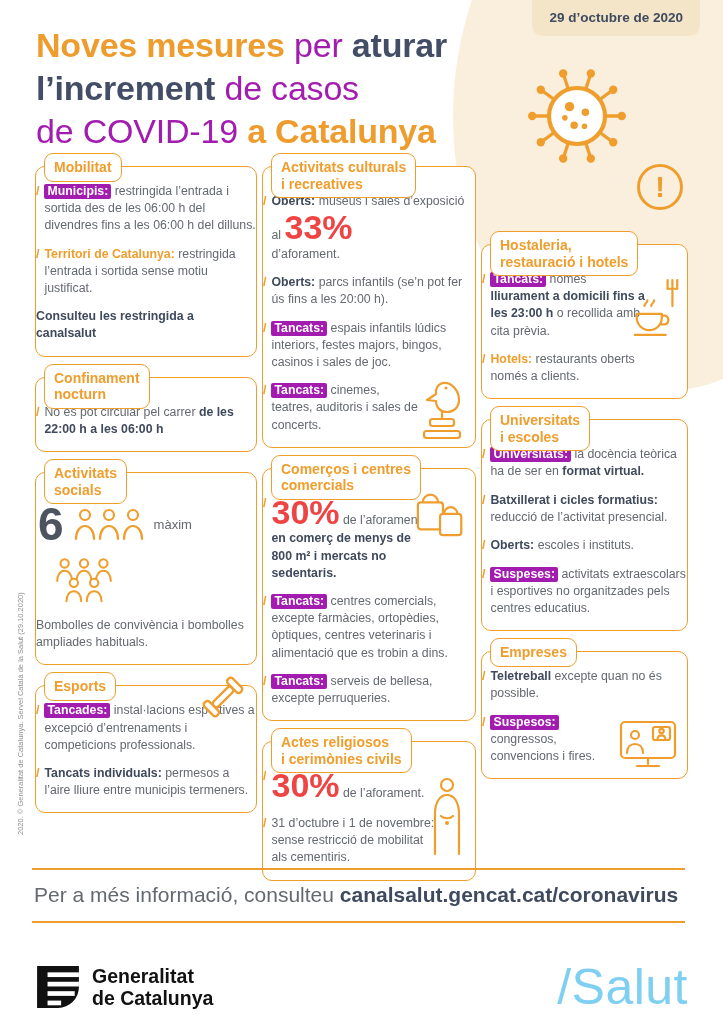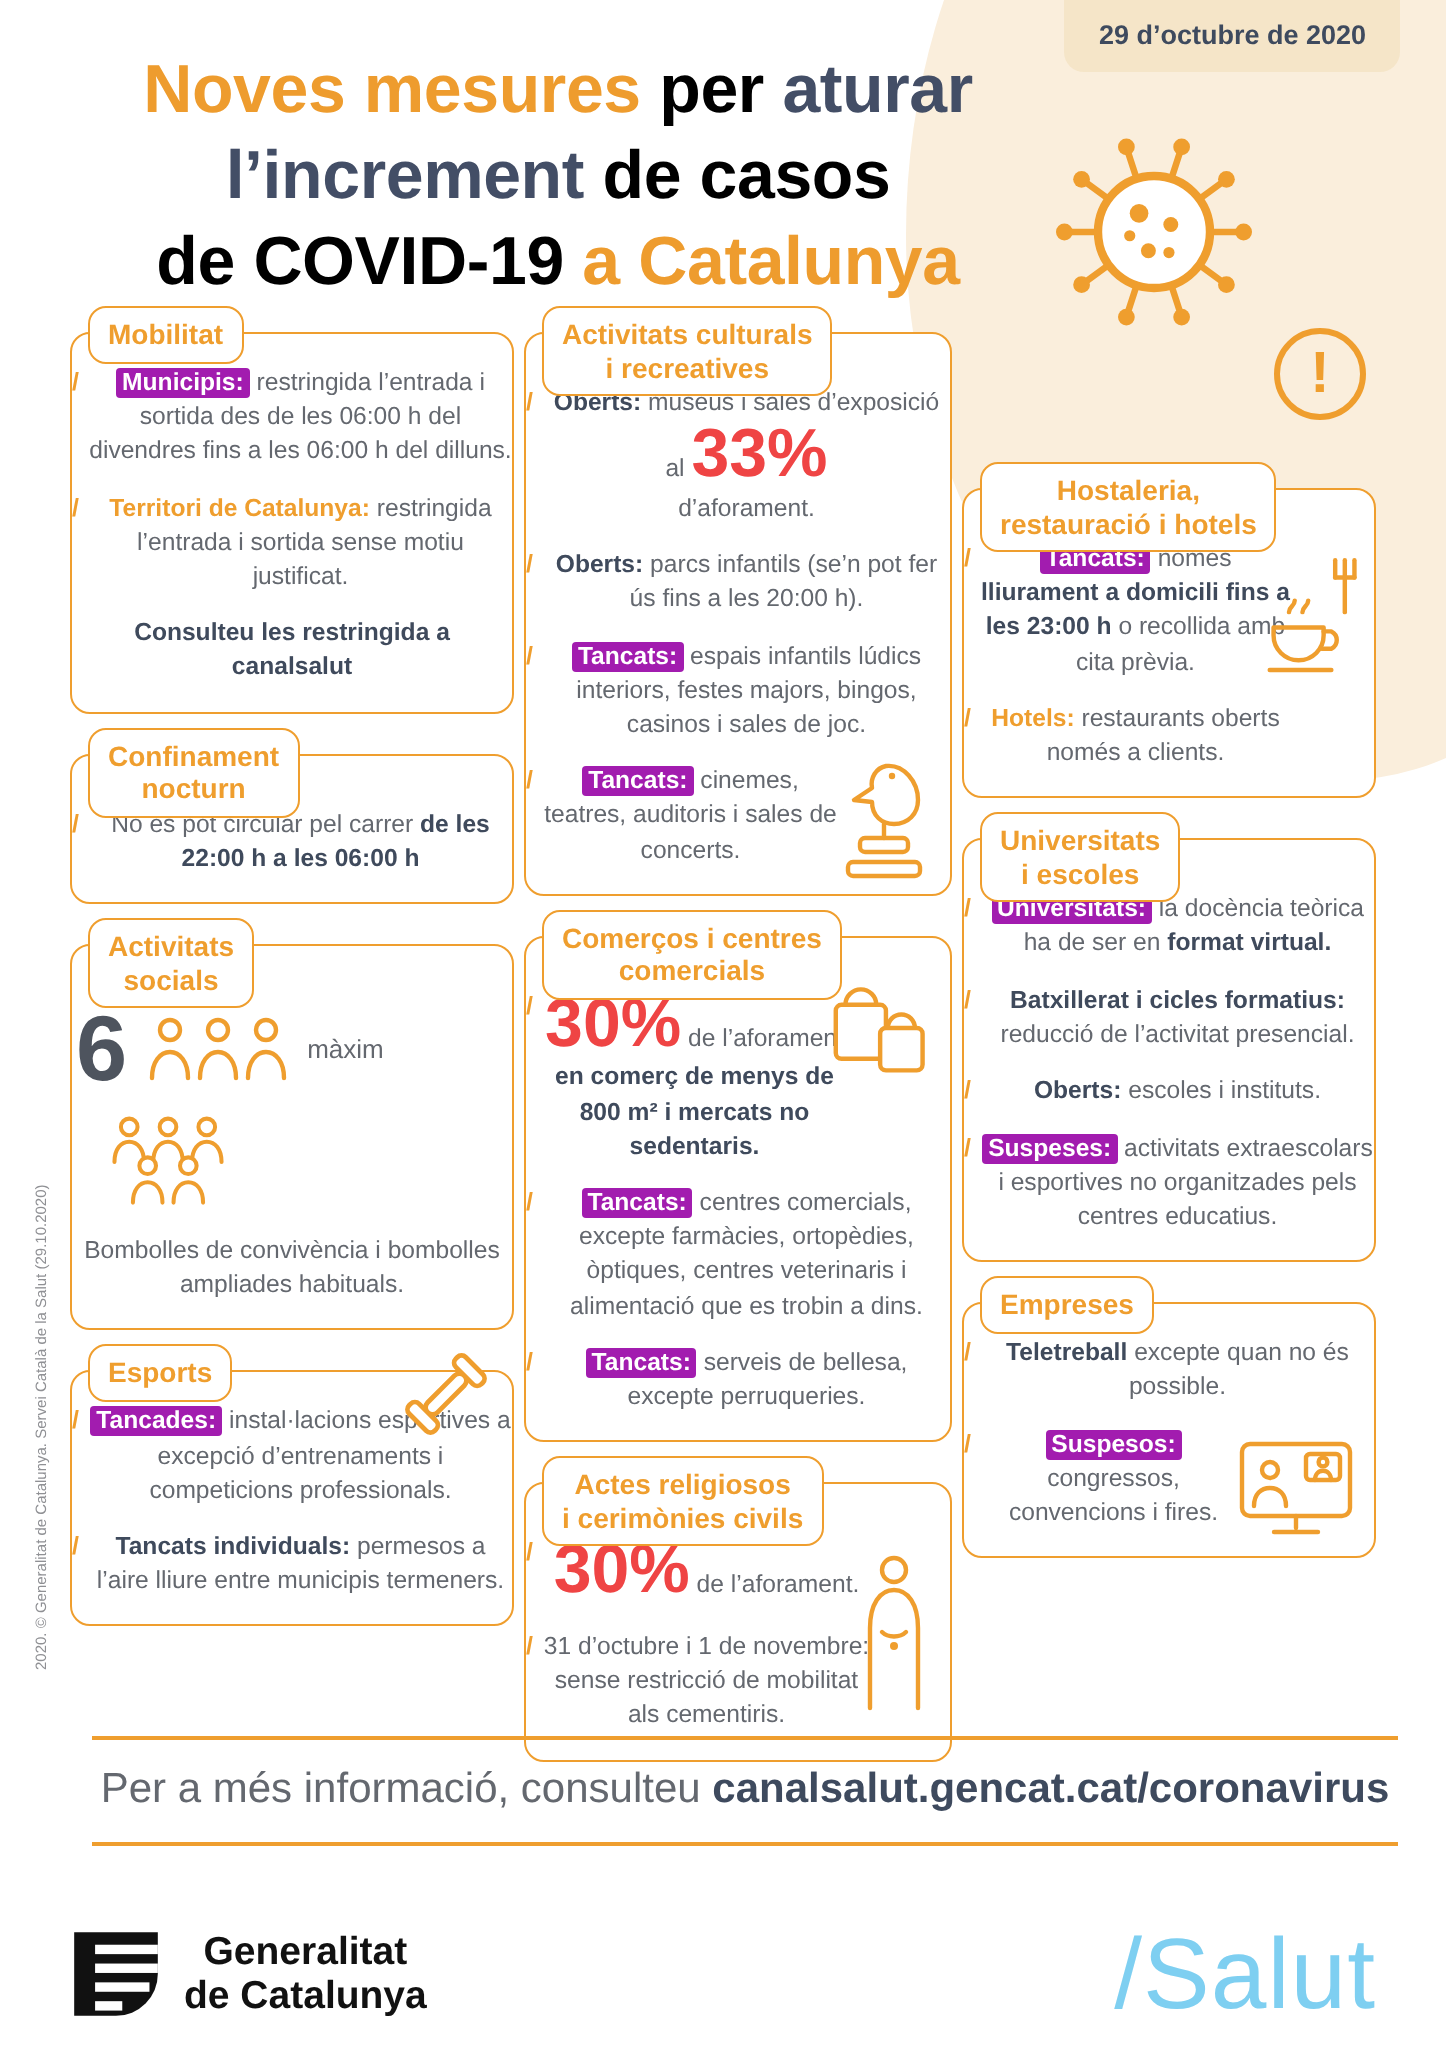--- a/index.html
+++ b/index.html
@@ -1,32 +1,32 @@
 <!DOCTYPE html>
 <html lang="ca"><head>
 <meta charset="utf-8">
 <style>
   * { margin:0; padding:0; box-sizing:border-box; }
   html,body { background:#ffffff; }
   body { font-family:"Liberation Sans", sans-serif; }
-  .page { position:relative; width:723px; height:1024px; background:#fff; overflow:hidden;text-align:center; }
+  .page { position:relative; width:723px; height:1024px; background:#fff; overflow:hidden; }
 
   
   .blob { position:absolute; width:405px; height:545px; right:-135px; top:-155px;
           background:#FAEEDC; border-radius:48% 52% 46% 54% / 50% 48% 52% 50%; }
 
   
   .date-badge { position:absolute; top:0; right:23px; background:#F5E5C8; color:#3E4A5E;
                 font-size:13.5px; font-weight:bold; padding:10px 17px 11px;
                 border-radius:0 0 10px 10px; }
 
   
   .title { position:absolute; left:36px; top:24px; width:486px; font-size:34px;
            line-height:1.27; white-space:pre-line; font-weight:400; letter-spacing:-0.2px; }
-  .title .sg-n { color:#000000; font-weight:700; }
+  .title .sg-n { color:#a21caf; font-weight:400; }
   .title .sg-b { color:#434E66; font-weight:700; }
   .title .sg-o { color:#EE9C2E; font-weight:700; }
 
   
   .virus { position:absolute; left:521px; top:60px; }
   .excl { position:absolute; left:637px; top:164px; width:46px; height:46px;
           border:3px solid #EF9E2E; border-radius:50%; display:flex; align-items:center;
           justify-content:center; color:#EF9E2E; font-size:29px; font-weight:bold; }
 
   
@@ -68,21 +68,21 @@
   .icon-forkcup  { position:absolute; right:4px; top:32px; }
   .icon-video    { position:absolute; right:8px; bottom:8px; }
 
   
   .six-row { display:flex; align-items:center; gap:9px; margin:2px 0 10px 2px; }
   .six { font-size:46px; font-weight:bold; color:#4E545E; line-height:1; }
   .maxim { font-size:13px; color:#64686F; }
   .icon-group { display:block; margin:2px 0 12px 6px; }
 
   
-  .footer { position:absolute; left:46px; width:653px; top:868px;
+  .footer { position:absolute; left:32px; width:653px; top:868px;
             border-top:2px solid #EF9E2E; border-bottom:2px solid #EF9E2E;
             padding:13px 2px 14px; font-size:21px; color:#3E4A5E; }
   .footer .sg-b { color:#3E4A5E; font-weight:bold; }
 
   
   .brand-row { position:absolute; left:35px; width:653px; top:930px; display:flex;
                justify-content:space-between; align-items:center;margin-top:28px; }
   .gencat { display:flex; align-items:center; gap:11px; }
   .gencat-text { font-size:19.5px; line-height:22px; color:#111; font-weight:600; }
   .salut { font-size:50px; color:#7ECFF1; font-weight:400; letter-spacing:0.5px; }

